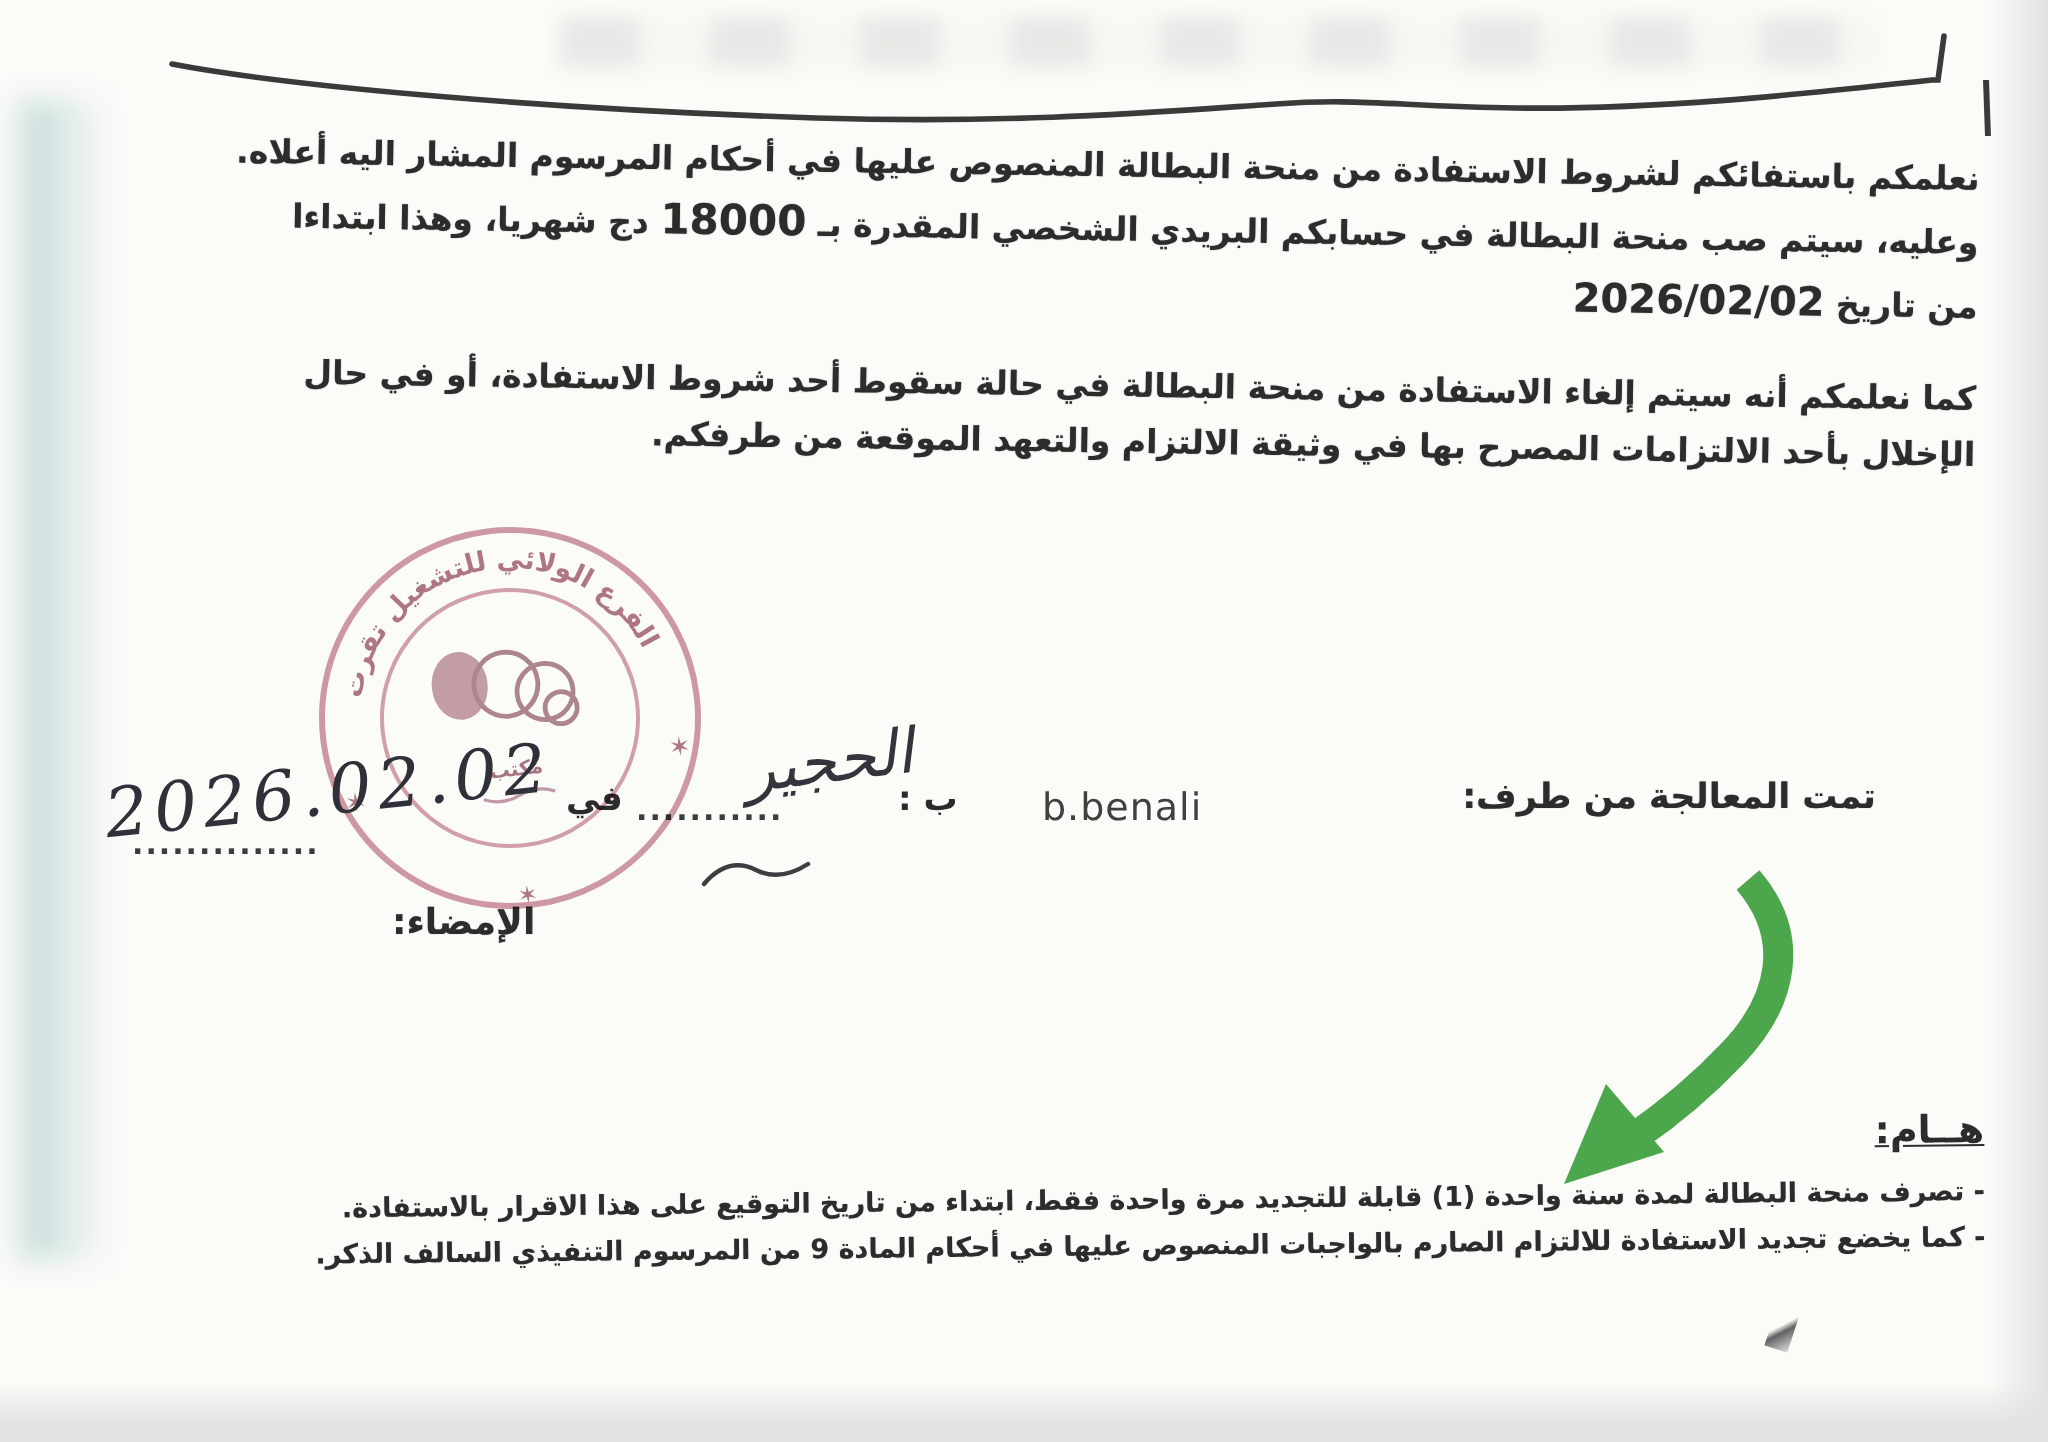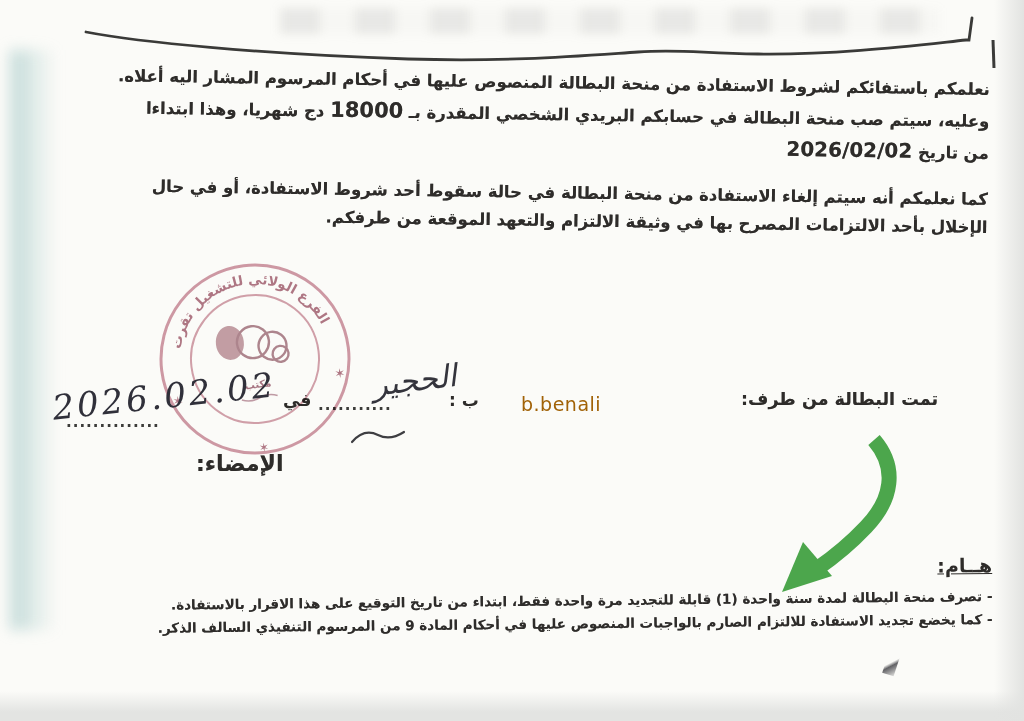--- a/index.html
+++ b/index.html
@@ -47,35 +47,35 @@
   .unit-bold{font-weight:800;}
   .date-bold{font-weight:800;font-size:20px;letter-spacing:0.5px;}
   
   .stamp{
     position:absolute;left:152px;top:256px;width:206px;height:206px;
     opacity:0.82;transform:rotate(-7deg);z-index:1;
     mix-blend-mode:multiply;
   }
   
   .proc-label{position:absolute;right:86px;top:389px;font-size:17.5px;font-weight:700;direction:rtl;text-shadow:0 0 0.5px rgba(40,40,40,.5);}
-  .agent-name{position:absolute;left:521px;top:393px;font-size:19px;font-weight:500;letter-spacing:0.5px;color:#a16207;}
+  .agent-name{position:absolute;left:521px;top:393px;font-size:19px;font-weight:500;letter-spacing:0.5px;color:#404040;}
   .baa-label{position:absolute;left:449px;top:390px;font-size:17px;font-weight:700;direction:rtl;}
   .hw-place{
     position:absolute;left:372px;top:362px;font-family:"DejaVu Serif",serif;font-style:italic;
     font-size:31px;color:#34343c;transform:rotate(-7deg);z-index:2;
   }
   .dots{position:absolute;color:#3c3c3a;font-size:15px;font-weight:700;letter-spacing:1px;}
   .dots1{left:318px;top:396px;}
   .fi-label{position:absolute;left:243px;top:390px;font-size:17px;font-weight:700;direction:rtl;margin-left:40px;}
   .dots2{left:66px;top:413px;}
   .hw-date{
     position:absolute;left:52px;top:376px;font-family:"DejaVu Serif",serif;font-style:italic;
     font-size:34px;color:#30303a;transform:rotate(-6deg);letter-spacing:3px;z-index:2;
   }
-  .sig-label{position:absolute;left:196px;top:451px;font-size:22px;font-weight:700;direction:rtl;text-shadow:0 0 .5px rgba(40,40,40,.5);}
+  .sig-label{position:absolute;left:196px;top:451px;font-size:18px;font-weight:700;direction:rtl;text-shadow:0 0 .5px rgba(40,40,40,.5);}
   .flourish-svg{position:absolute;left:348px;top:424px;width:60px;height:26px;z-index:2;}
   
   .arrow-svg{position:absolute;left:776px;top:430px;width:134px;height:166px;z-index:3;}
   
   .important-block{
     position:absolute;right:32px;left:78px;top:554px;
     direction:rtl;text-align:right;
     transform:rotate(-0.6deg);transform-origin:right top;
   }
   .important-title{
@@ -134,21 +134,21 @@
   <g stroke="#8f5362" fill="none" stroke-width="2.4" opacity="0.85">
     <ellipse cx="80" cy="84" rx="14" ry="17" fill="rgba(143,73,88,0.75)" stroke="none"></ellipse>
     <circle cx="103" cy="86" r="16"></circle>
     <circle cx="122" cy="92" r="14"></circle>
     <circle cx="129" cy="101" r="8"></circle>
   </g>
   <text x="103" y="132" text-anchor="middle" font-size="10" fill="#96566a" font-weight="700">مكتب</text>
   <path d="M85 142 q9 4 18 0 q9 -4 18 0" stroke="#96566a" stroke-width="1.6" fill="none" opacity="0.7"></path>
 </svg>
 
-<div class="proc-label">تمت البطالة من طرف:</div>
+<div class="proc-label">تمت المعالجة من طرف:</div>
 <div class="agent-name">b.benali</div>
 <div class="baa-label">ب :</div>
 <div class="hw-place">الحجير</div>
 <div class="dots dots1">...........</div>
 <div class="fi-label">في</div>
 <div class="dots dots2">..............</div>
 <div class="hw-date">2026.02.02</div>
 
 <div class="sig-label">الإمضاء:</div>
 <svg class="flourish-svg" viewBox="0 0 60 26">

